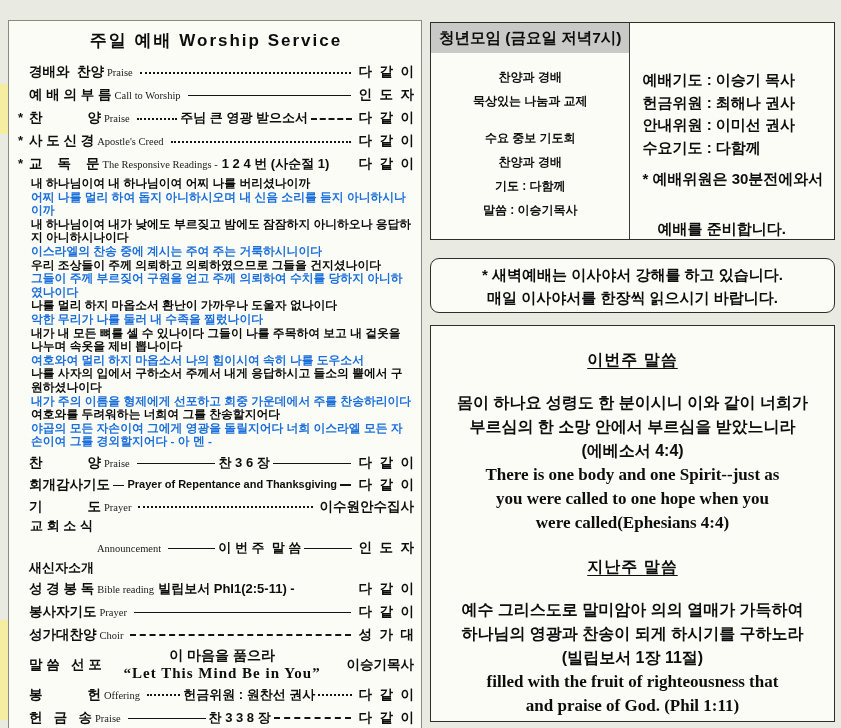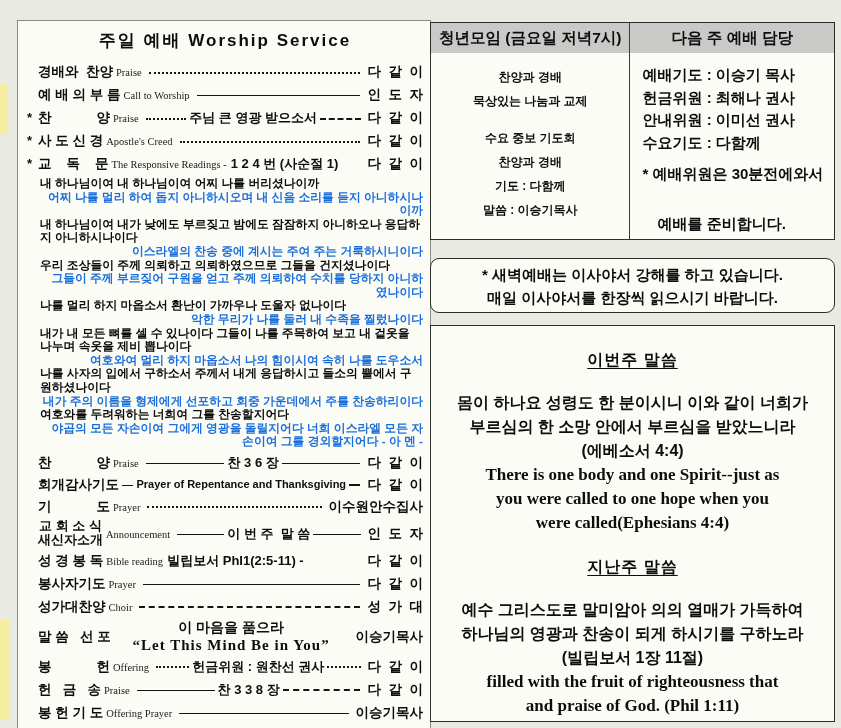--- a/index.html
+++ b/index.html
@@ -4,34 +4,34 @@
 <style>
   html,body{margin:0;padding:0;}
   body{
     width:841px;height:728px;position:relative;overflow:hidden;
     background:#e9ebe2;
     font-family:"Liberation Sans",sans-serif;
     color:#0d0d0d;
   }
   
   #left-panel{
-    position:absolute;left:17px;top:20px;width:414px;height:708px;
+    position:absolute;left:8px;top:20px;width:414px;height:708px;
     box-sizing:border-box;background:#fcfcf6;
     border:1px solid #8a8a84;border-bottom:none;
     padding:5px 7px 0 9px;
   }
   .panel-title{
     text-align:center;font-weight:bold;font-size:17px;letter-spacing:2px;
     margin:3px 0 9px 0;
   }
   .srow{display:flex;align-items:center;line-height:19px;margin:2px 0;}
   .star{width:11px;flex:none;font-weight:bold;font-size:13px;}
   .ko{flex:none;font-weight:bold;font-size:13.5px;white-space:pre;}
   .ko2{flex:none;display:flex;flex-direction:column;font-weight:bold;
-       font-size:13px;line-height:14.5px;white-space:pre;text-align:center;}
+       font-size:13px;line-height:14.5px;white-space:pre;text-align:center;gap:28px;}
   .en{flex:none;font-family:"Liberation Serif",serif;font-size:10.5px;
       white-space:nowrap;margin:2px 4px 0 3px;color:#1a1a1a;}
   .lead{flex:1;min-width:10px;margin:0 3px;position:relative;top:1px;
         border-bottom:2px dotted #141414;}
   .lead.solid{border-bottom:1.5px solid #141414;}
   .lead.dash{border-bottom:2px dashed #141414;}
   .lead.none{border-bottom:none;}
   .mid{flex:none;font-weight:bold;font-size:13px;white-space:pre;}
   .mid-en{font-size:11px;}
   .who{flex:none;margin-left:auto;font-weight:bold;font-size:13.5px;
@@ -50,34 +50,34 @@
         background:#fcfcf6;border:1.5px solid #2d2d2a;}
   #schedule-box{top:22px;height:218px;display:flex;}
   .sch-col{box-sizing:border-box;height:100%;}
   .sch-col.left{width:49.5%;border-right:1.5px solid #3a3a36;}
   .sch-col.right{width:50.5%;}
   .sch-header{background:#c9c9c7;font-weight:bold;font-size:15.5px;
               text-align:center;padding:5px 0 4px 0;}
   .sch-center{text-align:center;font-weight:bold;font-size:12px;line-height:24px;}
   .grp1{margin-top:12px;}
   .grp2{margin-top:13px;}
-  .sch-lines{padding:11px 4px 0 12px;font-weight:bold;font-size:15px;line-height:22.5px;}
+  .sch-lines{padding:11px 4px 0 12px;font-weight:bold;font-size:15px;line-height:22.5px;margin-top:35px;}
   .sch-note{margin-top:9px;font-weight:bold;font-size:15px;line-height:22px;}
   .sch-note .n2{padding-left:15px;margin-top:28px;}
   #dawn-box{top:258px;height:55px;border-width:1px;
             display:flex;flex-direction:column;justify-content:center;
             text-align:center;font-weight:bold;font-size:15px;line-height:23px;border-radius:9px;}
   #verse-box{top:325px;height:397px;text-align:center;padding-top:24px;overflow:hidden;}
   .vtitle{font-weight:bold;font-size:16px;letter-spacing:1px;
           text-decoration:underline;text-underline-offset:3px;}
   .vko{font-weight:bold;font-size:16px;line-height:24px;margin-top:20px;}
   .ven{font-family:"Liberation Serif",serif;font-weight:bold;font-size:17px;line-height:24px;}
   .vgap{height:22px;}
 </style>
-<style>#reading-block .blue{color:#1b6fdb;text-align:right;}.sch-header{background:#c9c9c7;}</style></head>
+<style>#reading-block .blue{color:#1b6fdb;}.sch-header{background:#c9c9c7;}</style></head>
 <body>
 
 <div class="scan-strip" style="left:0;top:84px;width:8px;height:50px;"></div>
 <div class="scan-strip" style="left:0;top:620px;width:10px;height:100px;"></div>
 
 <div id="left-panel">
   <div class="panel-title">주일 예배  Worship Service</div>
   <div id="order-rows-top">
       <div class="srow">
         <span class="star"></span>
@@ -243,21 +243,20 @@
         <div>묵상있는 나눔과 교제</div>
       </div>
     <div class="sch-center grp2">
         <div>수요 중보 기도회</div>
         <div>찬양과 경배</div>
         <div>기도 : 다함께</div>
         <div>말씀 : 이승기목사</div>
       </div>
   </div>
   <div class="sch-col right">
-    <div class="sch-header">다음 주 예배 담당</div>
     <div class="sch-lines">
         <div>예배기도 : 이승기 목사</div>
         <div>헌금위원 : 최해나 권사</div>
         <div>안내위원 : 이미선 권사</div>
         <div>수요기도 : 다함께</div>
       </div>
     <div class="sch-lines sch-note" style="padding-top:0;">
       <div class="n1">* 예배위원은 30분전에와서</div>
       <div class="n2">예배를 준비합니다.</div>
     </div>

